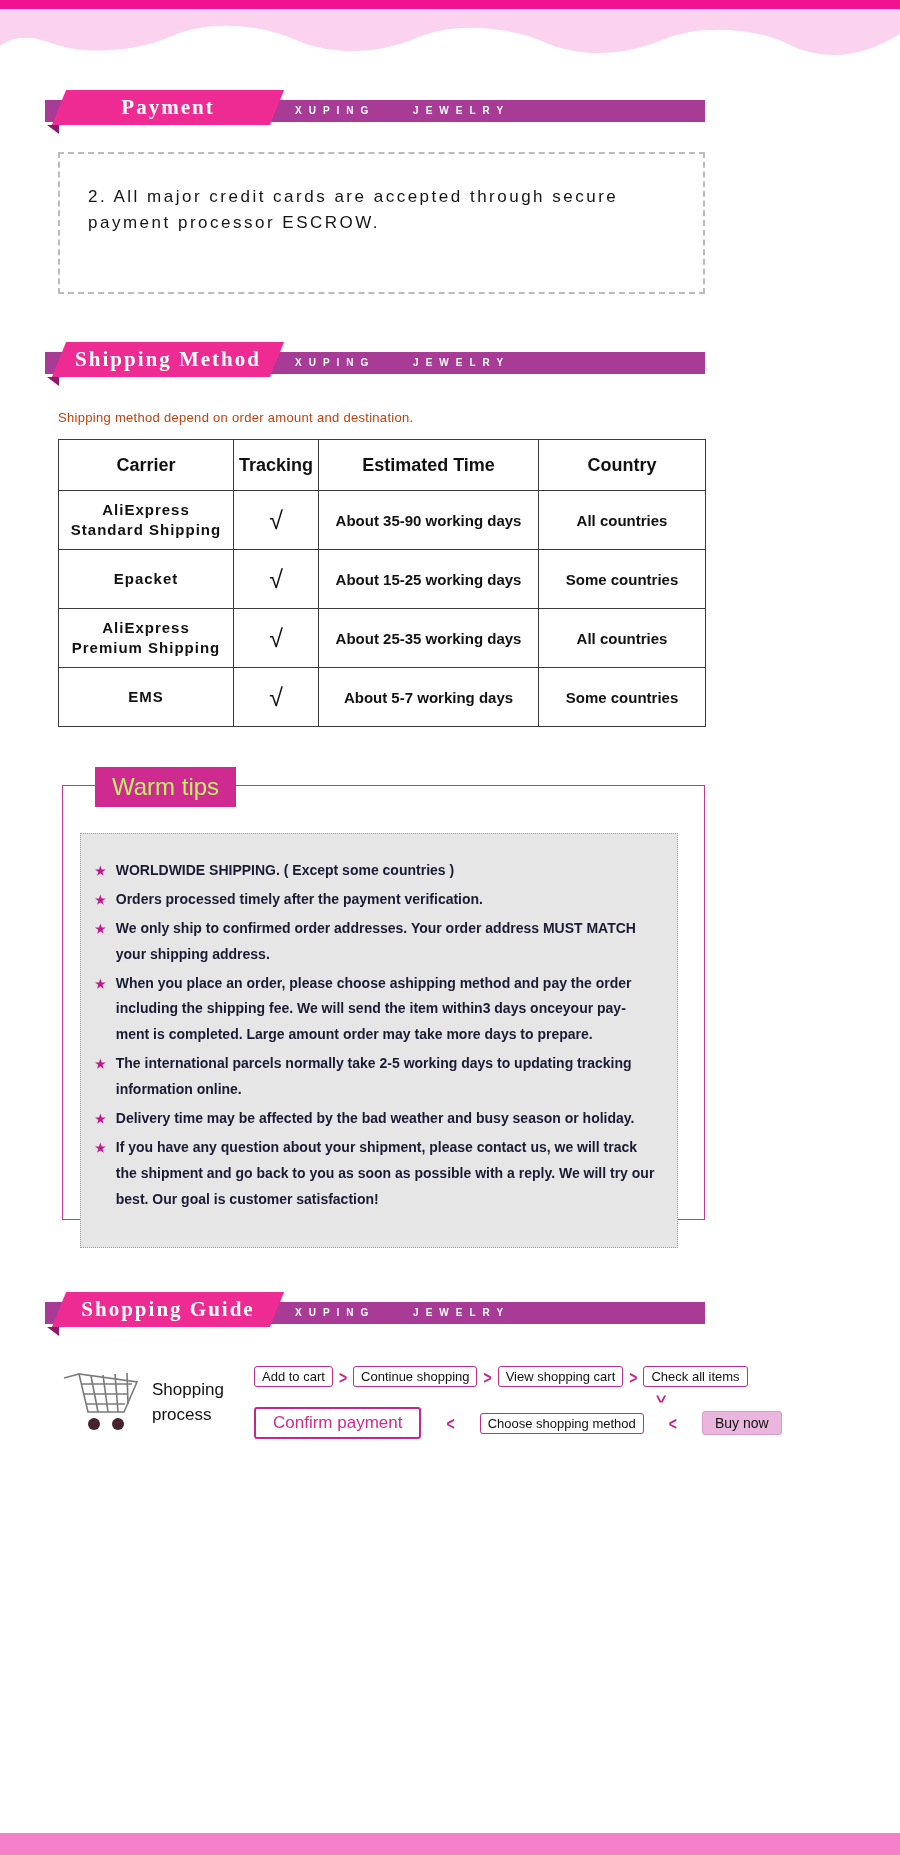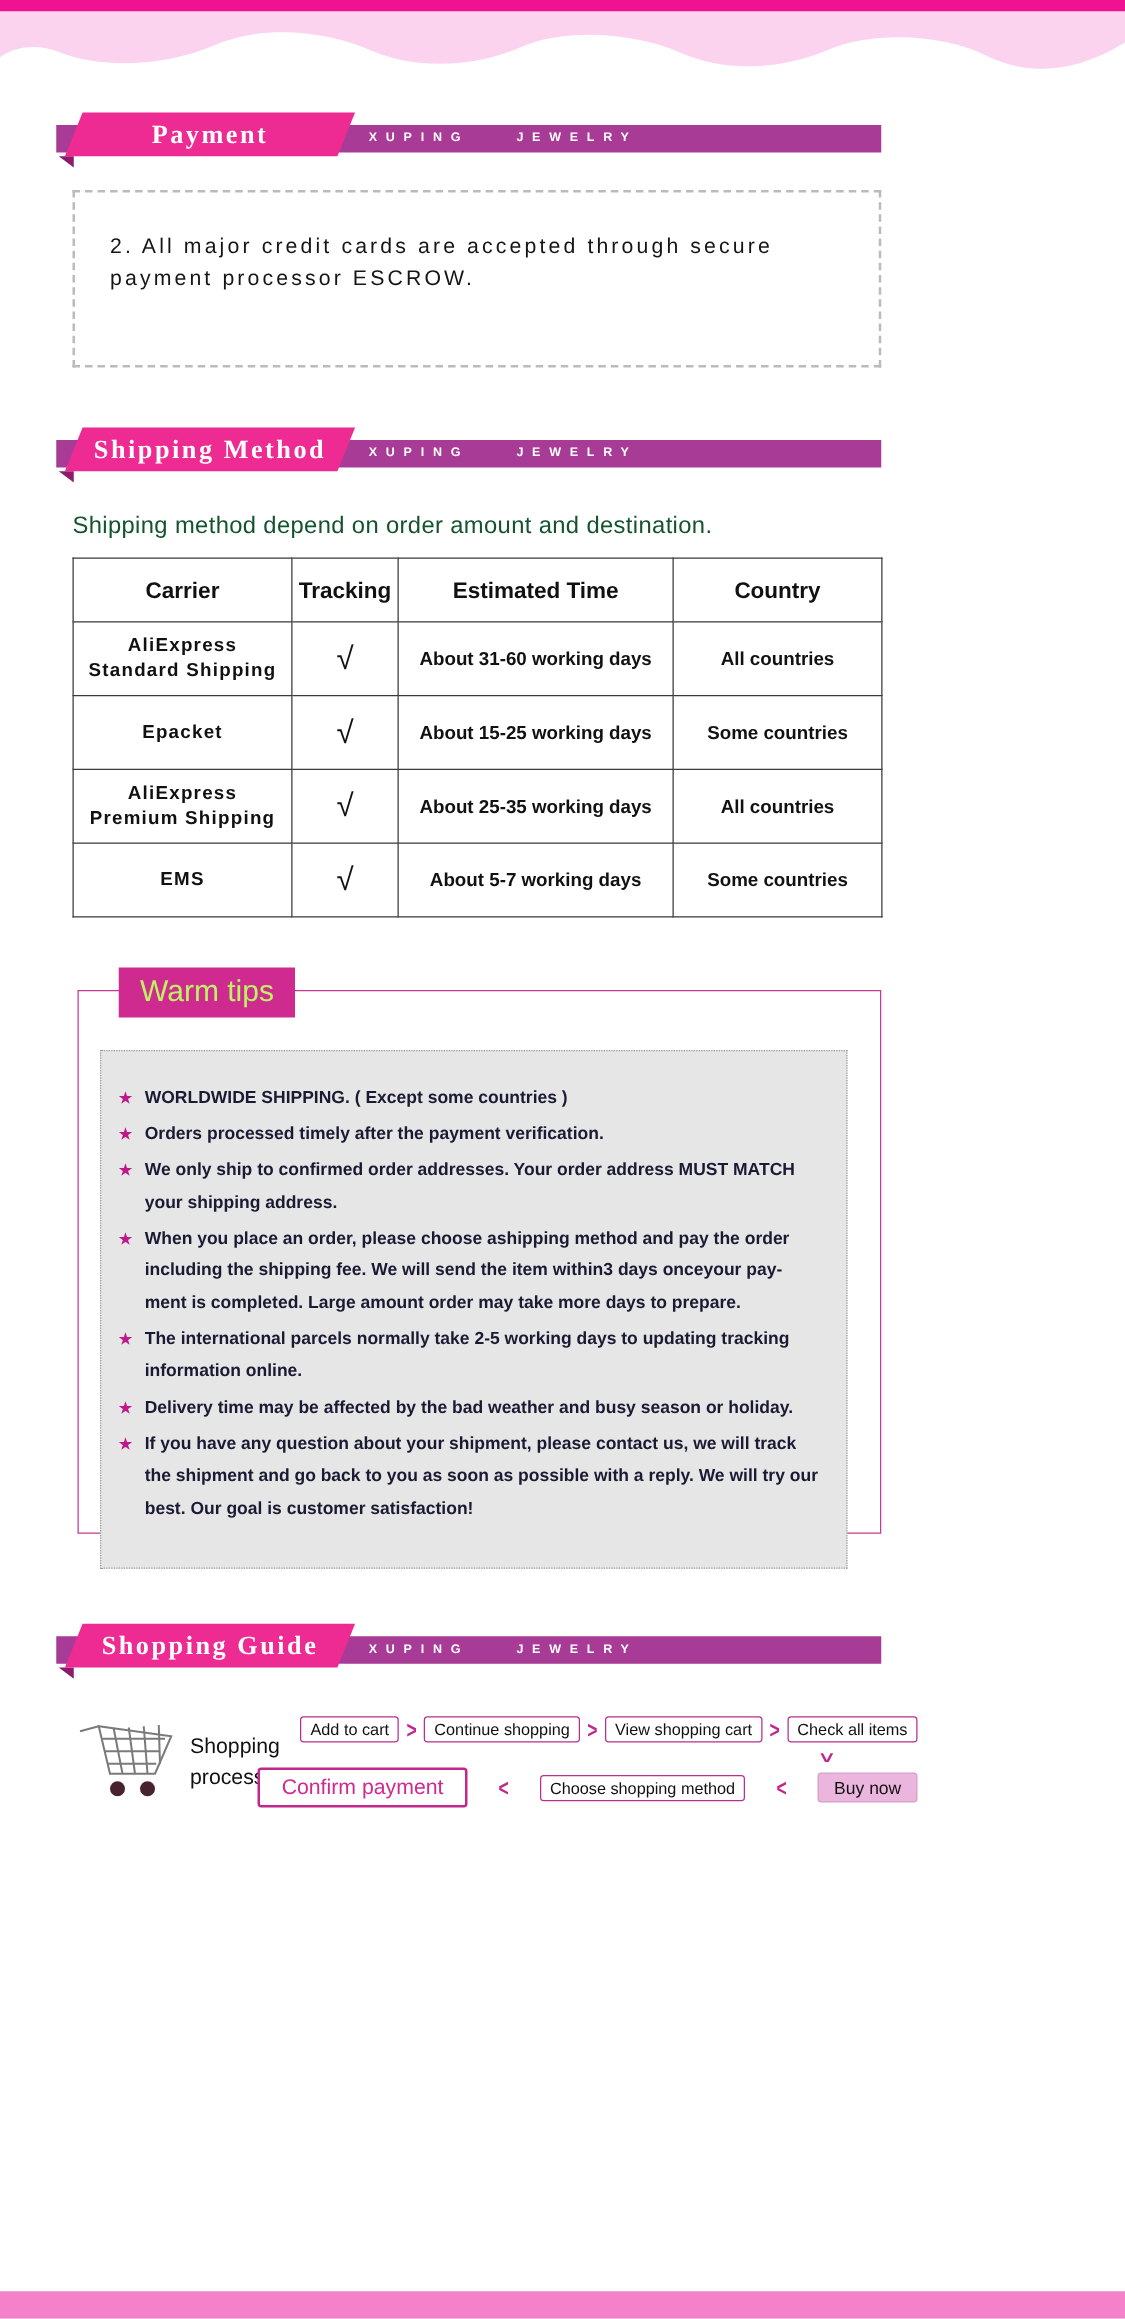--- a/index.html
+++ b/index.html
@@ -20,21 +20,21 @@
   .ribbon{position:absolute;left:14px;top:0;width:218px;height:35px;background:#ee2b92;transform:skewX(-22deg);}
   .ribbon span{display:block;transform:skewX(22deg);color:#fff;font-family:"Liberation Serif",serif;font-weight:bold;font-size:21px;letter-spacing:2px;text-align:center;line-height:35px;white-space:nowrap;}
   .fold{position:absolute;left:2px;top:35px;width:0;height:0;border-top:9px solid #8e1a6b;border-left:12px solid transparent;}
 
   
   .payment-box{margin:20px 0 0 58px;width:647px;min-height:142px;border:2px dashed #bbb;padding:30px 24px 26px 28px;box-sizing:border-box;}
   .payment-box p{margin:0;font-size:17px;letter-spacing:2.5px;color:#151515;line-height:1.5;}
   .payment-box p + p{margin-top:25px;}
 
   
-  .ship-intro{margin:26px 0 14px 58px;font-size:19px;color:#14532d;letter-spacing:0.3px;}
+  .ship-intro{margin:26px 0 14px 58px;font-size:13px;color:#c2410c;letter-spacing:0.3px;}
   .ship-table{margin-left:58px;border-collapse:collapse;width:647px;table-layout:fixed;}
   .ship-table col.c1{width:175px}.ship-table col.c2{width:85px}.ship-table col.c3{width:220px}.ship-table col.c4{width:167px}
   .ship-table th,.ship-table td{border:1px solid #3a3a3a;text-align:center;vertical-align:middle;color:#111;}
   .ship-table th{font-size:18px;height:48px;font-weight:bold;}
   .ship-table td{height:56px;font-weight:bold;font-size:15px;}
   td.carrier{letter-spacing:1px;line-height:1.35;padding:4px 8px;box-sizing:border-box;}
   td.check{font-size:25px;font-weight:normal;}
   td.time,td.country{font-size:15px;}
 
   
@@ -44,21 +44,21 @@
   .wt-box{position:absolute;top:66px;left:18px;width:598px;height:415px;background:#e6e6e6;border:1px dotted #9a9a9a;box-sizing:border-box;padding:24px 18px 16px 14px;}
   .wt-box ul{list-style:none;margin:0;padding:0;}
   .wt-box li{display:flex;gap:10px;font-size:14px;font-weight:bold;color:#1a1a33;line-height:1.85;margin-bottom:3px;}
   .wt-box .star{flex:0 0 auto;color:#c0188a;font-size:12px;padding-top:2px;}
 
   
   .guide{position:relative;margin:18px 0 0 58px;display:flex;align-items:flex-start;}
   .cart-icon{flex:0 0 auto;margin-top:6px;}
   .process-label{flex:0 0 auto;width:92px;margin:26px 10px 0 8px;font-size:17px;color:#111;line-height:1.45;}
   .flows{position:relative;margin-top:14px;width:480px;}
-  .frow{display:flex;align-items:center;justify-content:flex-end;}
+  .frow{display:flex;align-items:center;}
   .frow1{gap:6px;}
   .frow2{gap:25px;margin-top:20px;}
   .fbtn{border:1px solid #b92f8d;border-radius:3px;padding:2px 7px;font-size:13px;color:#111;background:#fff;white-space:nowrap;cursor:pointer;}
   .chev{color:#c2278c;font-weight:bold;font-size:14px;transform:scaleY(1.35);}
   .confirm{border:2px solid #c2278c;color:#ce2a90;font-size:17px;padding:4px 17px;}
   .buynow{background:#eab6de;border:1px solid #d89cc9;font-size:14px;padding:3px 12px;}
   .down-chev{position:absolute;left:404px;top:25px;color:#c2278c;font-weight:bold;font-size:14px;display:inline-block;transform:rotate(90deg) scaleY(1.35);}
 
   .bottom-bar{position:absolute;bottom:0;left:0;width:900px;height:22px;background:#f481c9;}
 </style>
@@ -112,21 +112,21 @@
         <th>Carrier</th>
         <th>Tracking</th>
         <th>Estimated Time</th>
         <th>Country</th>
       </tr>
     </thead>
     <tbody>
       <tr>
         <td class="carrier">AliExpress Standard Shipping</td>
         <td class="check">√</td>
-        <td class="time">About 31-60 working days</td>
+        <td class="time">About 35-90 working days</td>
         <td class="country">All countries</td>
       </tr>
       <tr>
         <td class="carrier">Epacket</td>
         <td class="check">√</td>
         <td class="time">About 15-25 working days</td>
         <td class="country">Some countries</td>
       </tr>
       <tr>
         <td class="carrier">AliExpress Premium Shipping</td>

